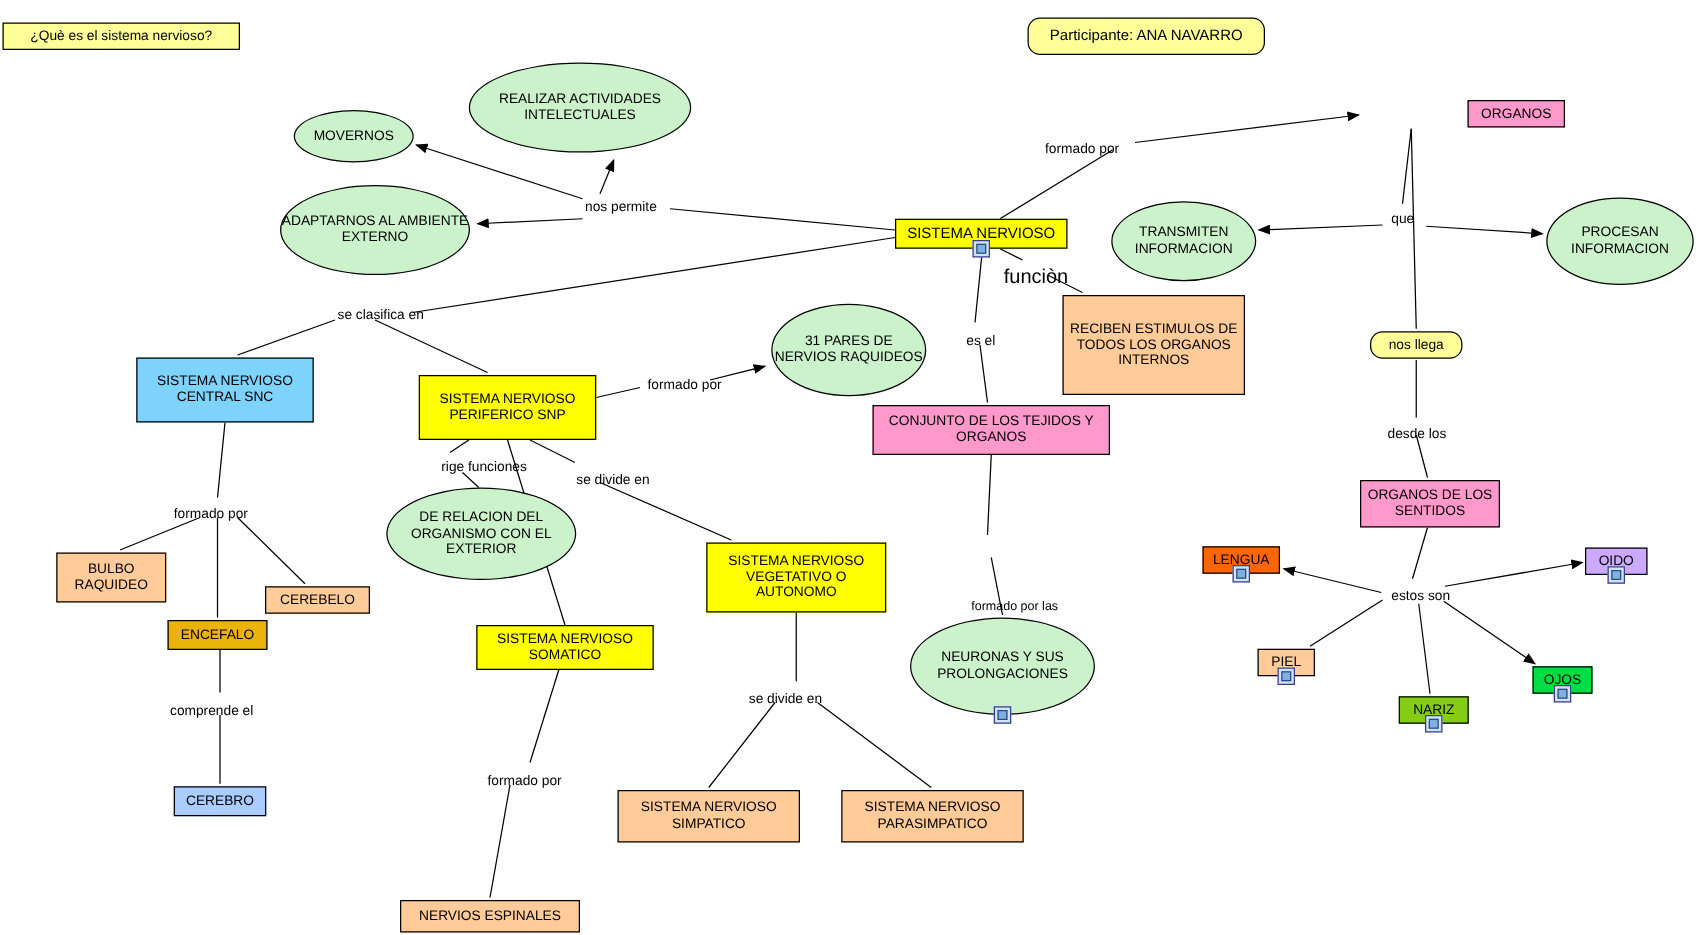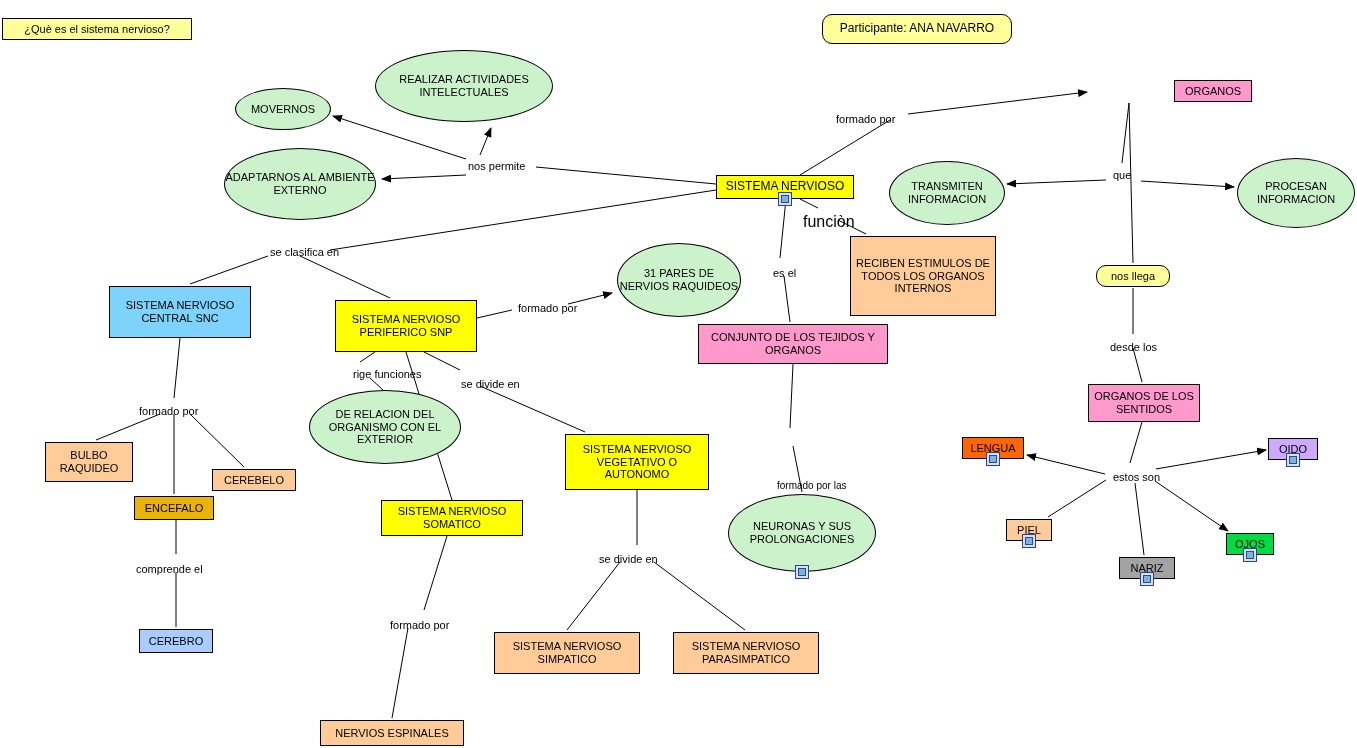--- a/index.html
+++ b/index.html
@@ -188,18 +188,18 @@
         <span class="resicon"></span>
       </div>
       <div class="node rect" style="left: 1006px; top: 519px; width: 46px; height: 22px; background: rgb(255, 204, 153); font-size: 11px;">
         <span class="nodetext">PIEL</span>
         <span class="resicon"></span>
       </div>
       <div class="node rect" style="left: 1226px; top: 533px; width: 48px; height: 22px; background: rgb(0, 221, 68); font-size: 11px;">
         <span class="nodetext">OJOS</span>
         <span class="resicon"></span>
       </div>
-      <div class="node rect" style="left: 1119px; top: 557px; width: 56px; height: 22px; background: #a3a3a3; font-size: 11px;">
+      <div class="node rect" style="left: 1119px; top: 557px; width: 56px; height: 22px; background: #84cc16; font-size: 11px;">
         <span class="nodetext">NARIZ</span>
         <span class="resicon"></span>
       </div>
     </div>
 </div>
 
 </body></html>

